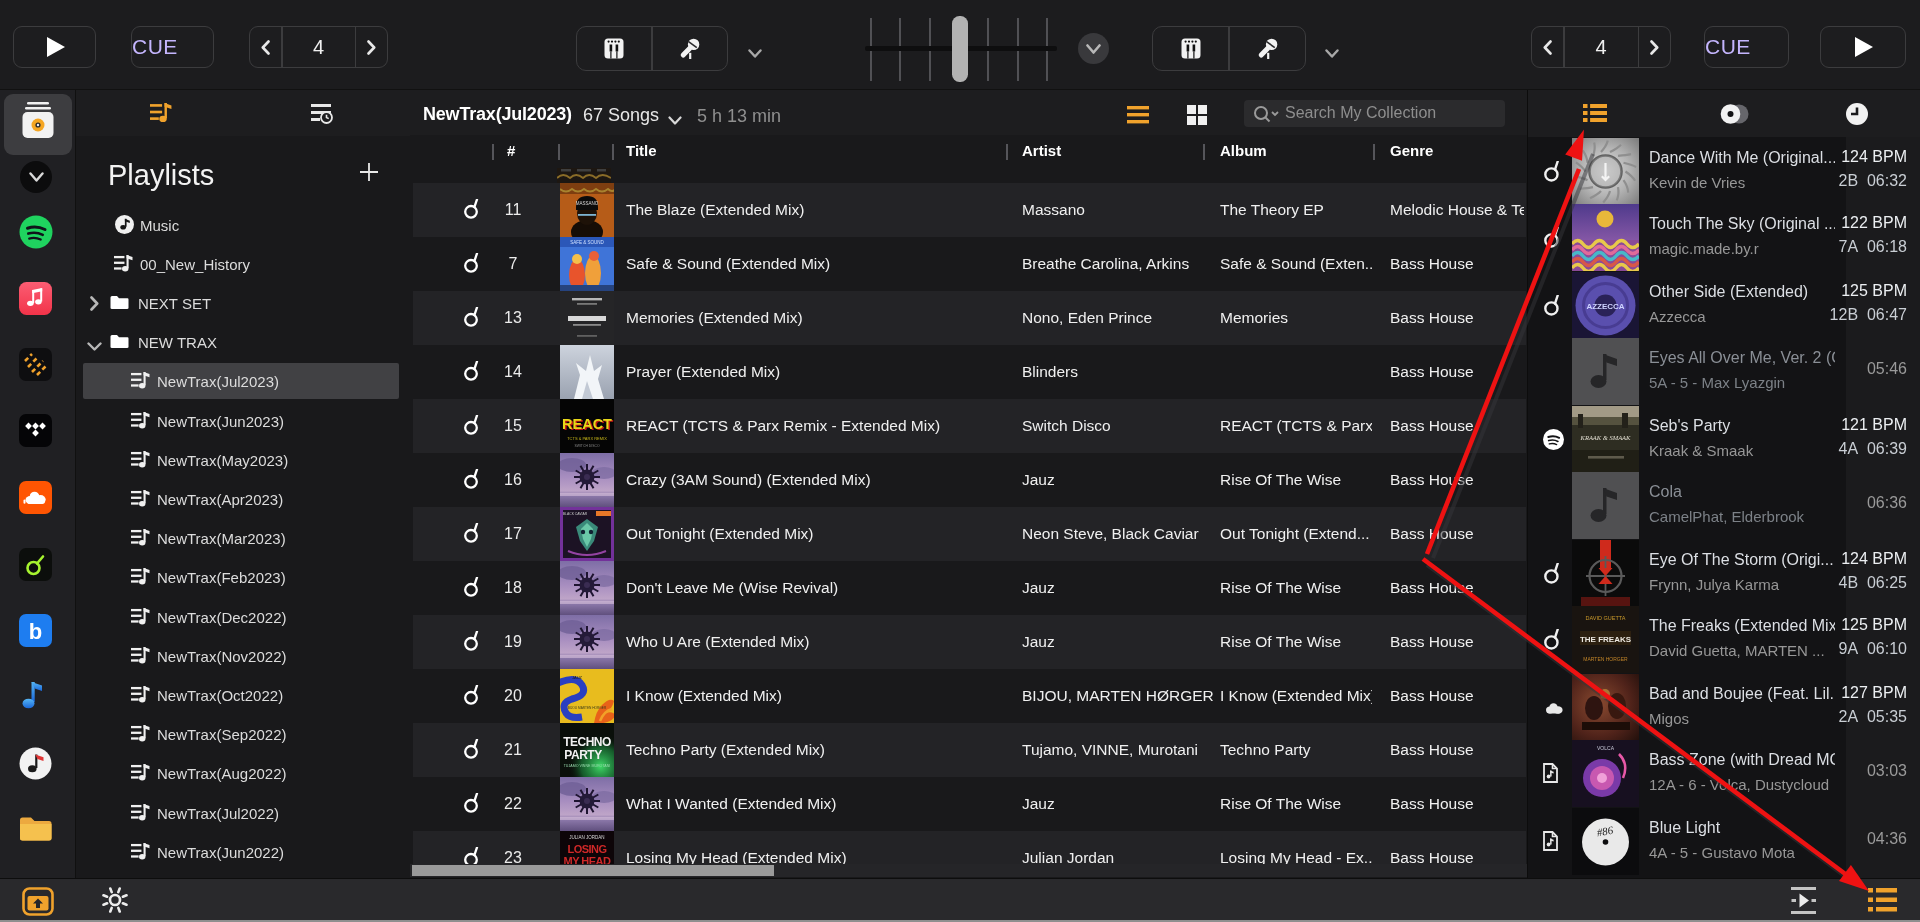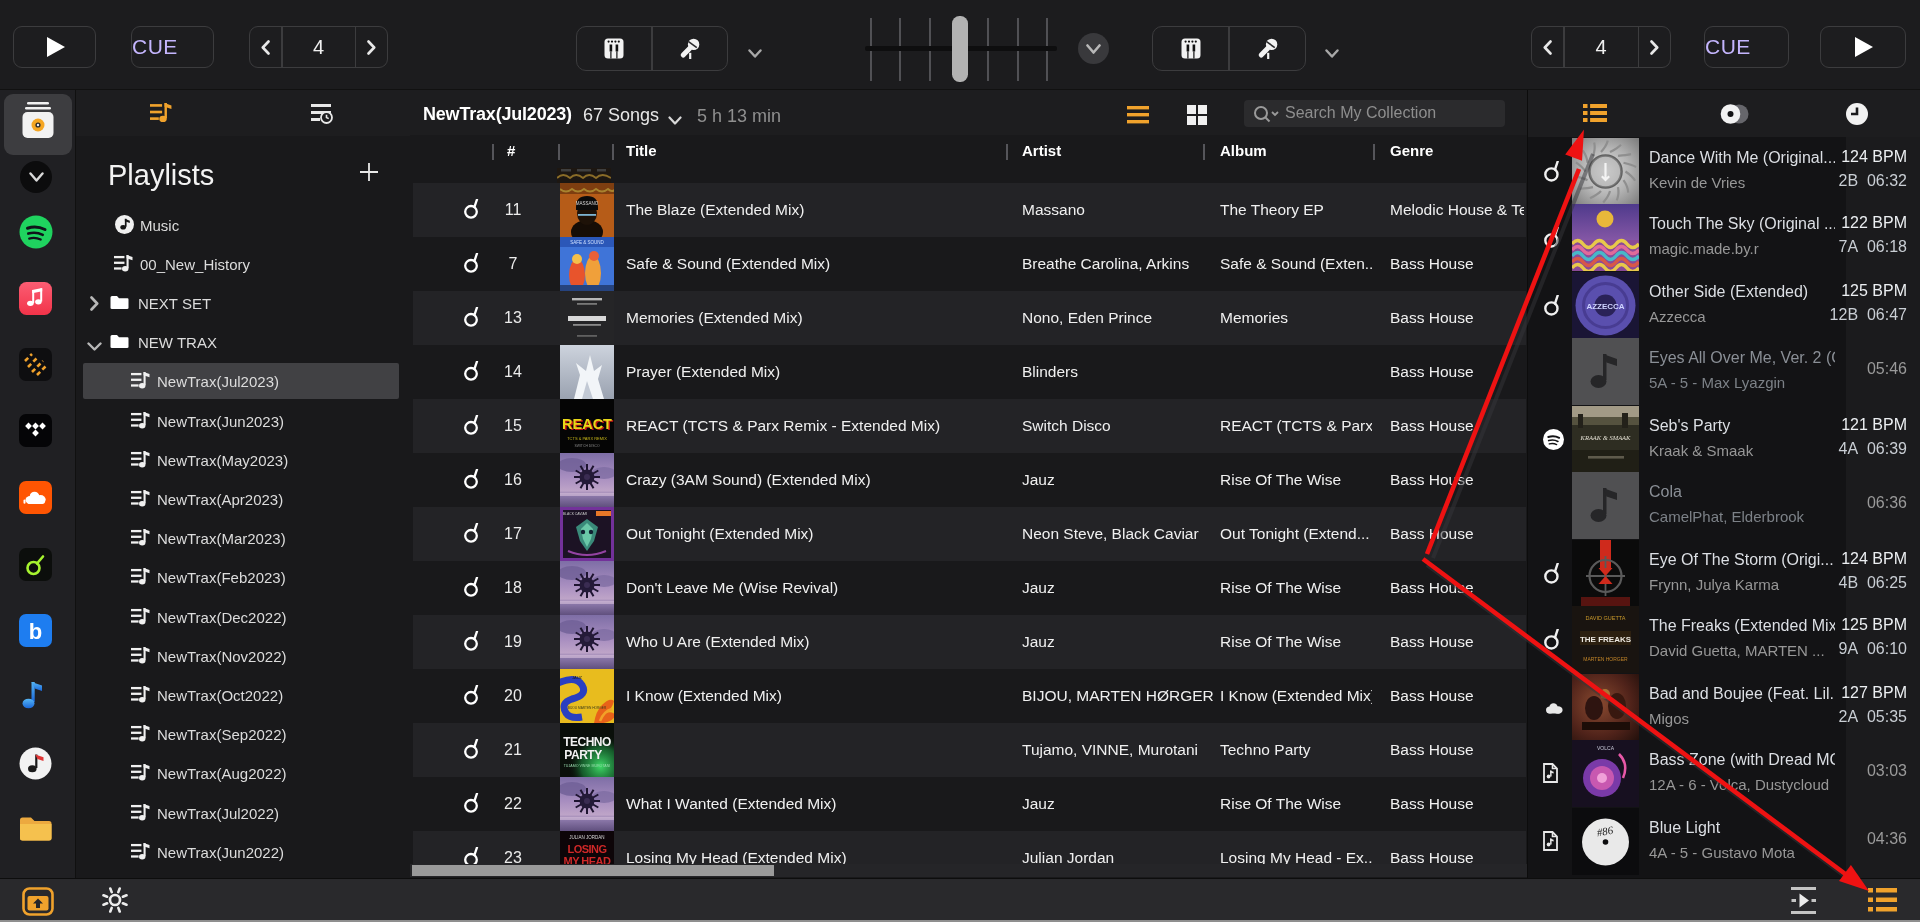--- a/index.html
+++ b/index.html
@@ -762,20 +762,21 @@
                   <stop offset="0" stop-color="#3fd868"></stop>
                   <stop offset="0.6" stop-color="#1a7a38" stop-opacity="0.7"></stop>
                   <stop offset="1" stop-color="#0a0f0a" stop-opacity="0"></stop>
                 </radialGradient>
               </defs>
               <rect width="54" height="54" fill="url(#tpg)"></rect>
               <text x="27" y="23" font-size="12" font-weight="bold" fill="#f2f2f2" text-anchor="middle" font-family="Liberation Sans" letter-spacing="-0.5">TECHNO</text>
               <text x="23" y="36" font-size="12" font-weight="bold" fill="#f2f2f2" text-anchor="middle" font-family="Liberation Sans" letter-spacing="-0.5">PARTY</text>
               <text x="27" y="44" font-size="3.6" fill="#9adcae" text-anchor="middle" font-family="Liberation Sans">TUJAMO  VINNE  MUROTANI</text>
             </svg></div>
+          <div class="rtxt" style="left:213px;width:375px">Techno Party (Extended Mix)</div>
           <div class="rtxt" style="left:609px;width:192px">Tujamo, VINNE, Murotani</div>
           <div class="rtxt" style="left:807px;width:152px">Techno Party</div>
           <div class="rtxt" style="left:977px;width:134px">Bass House</div>
         </div>
 <div class="row" style="top:609px">
           <div class="bp"><svg width="20" height="20" viewBox="0 0 20 20">
               <circle cx="8.0" cy="12.8" r="5.8" stroke="#fff" stroke-width="2.3" fill="none"></circle>
               <path d="M11.399999999999999 8.2 L14.0 0.4" stroke="#fff" stroke-width="2.3" fill="none" stroke-linecap="round"></path>
             </svg></div>
           <div class="rnum">22</div>

